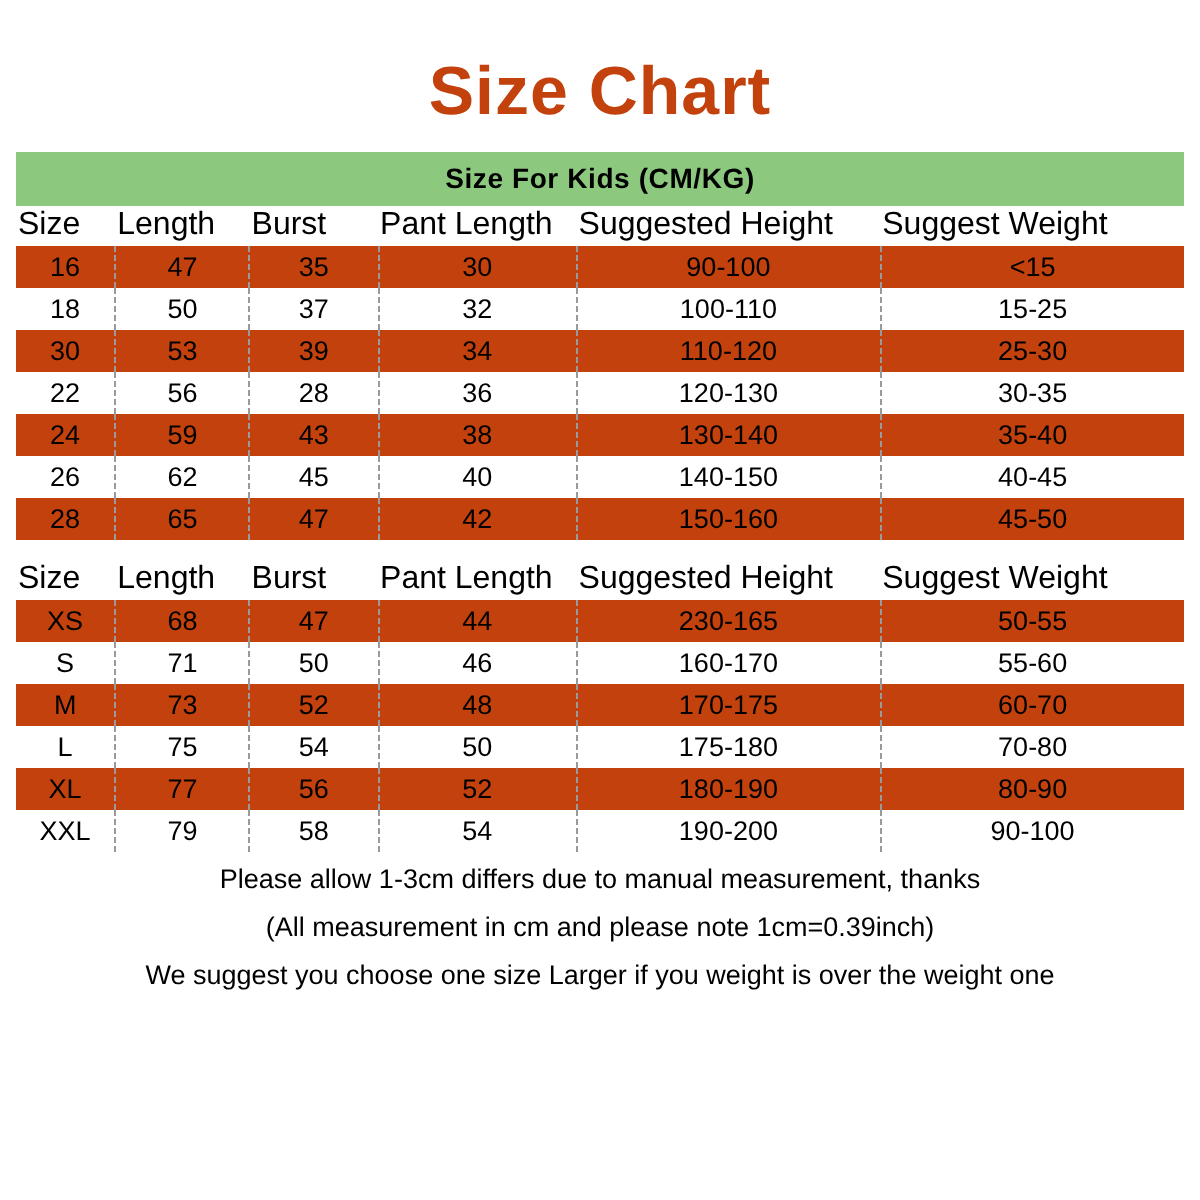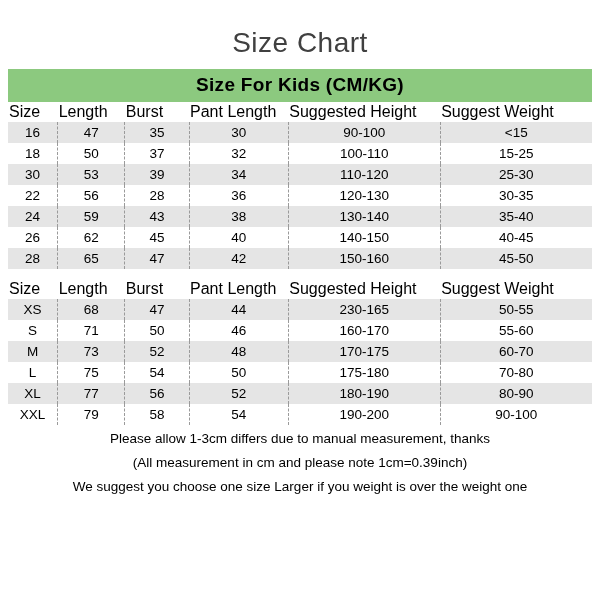--- a/index.html
+++ b/index.html
@@ -16,55 +16,55 @@
   }
   .page {
     width: 600px;
     height: 600px;
     box-sizing: border-box;
     position: relative;
     background: #ffffff;
   }
   .title {
     text-align: center;
-    font-size: 28px;
-    font-weight: normal;
+    font-size: 34px;
+    font-weight: bold;
     letter-spacing: 0.5px;
     padding-top: 27px;
     padding-bottom: 10px;
-    color: #404040;
+    color: #c2410c;
   }
   .table-wrap {
     margin: 0 8px;
   }
   table {
     border-collapse: collapse;
     width: 584px;
     table-layout: fixed;
   }
   .banner td {
     background: #8cc97f;
     text-align: center;
-    font-size: 19px;
+    font-size: 14px;
     font-weight: bold;
     padding: 5px 0 6px 0;
     border: none;
     letter-spacing: 0.3px;
   }
   tbody td {
     text-align: center;
     font-size: 13.5px;
     padding: 3px 0 3px 0;
     border-right: 1px dashed #9a9a9a;
   }
   tbody td:last-child {
     border-right: none;
   }
   tbody tr.alt td {
-    background: #e5e5e5;
+    background: #c2410c;
   }
   tbody tr.plain td {
     background: #ffffff;
   }
   .spacer {
     height: 10px;
   }
   .notes {
     margin-top: 2px;
     text-align: center;

